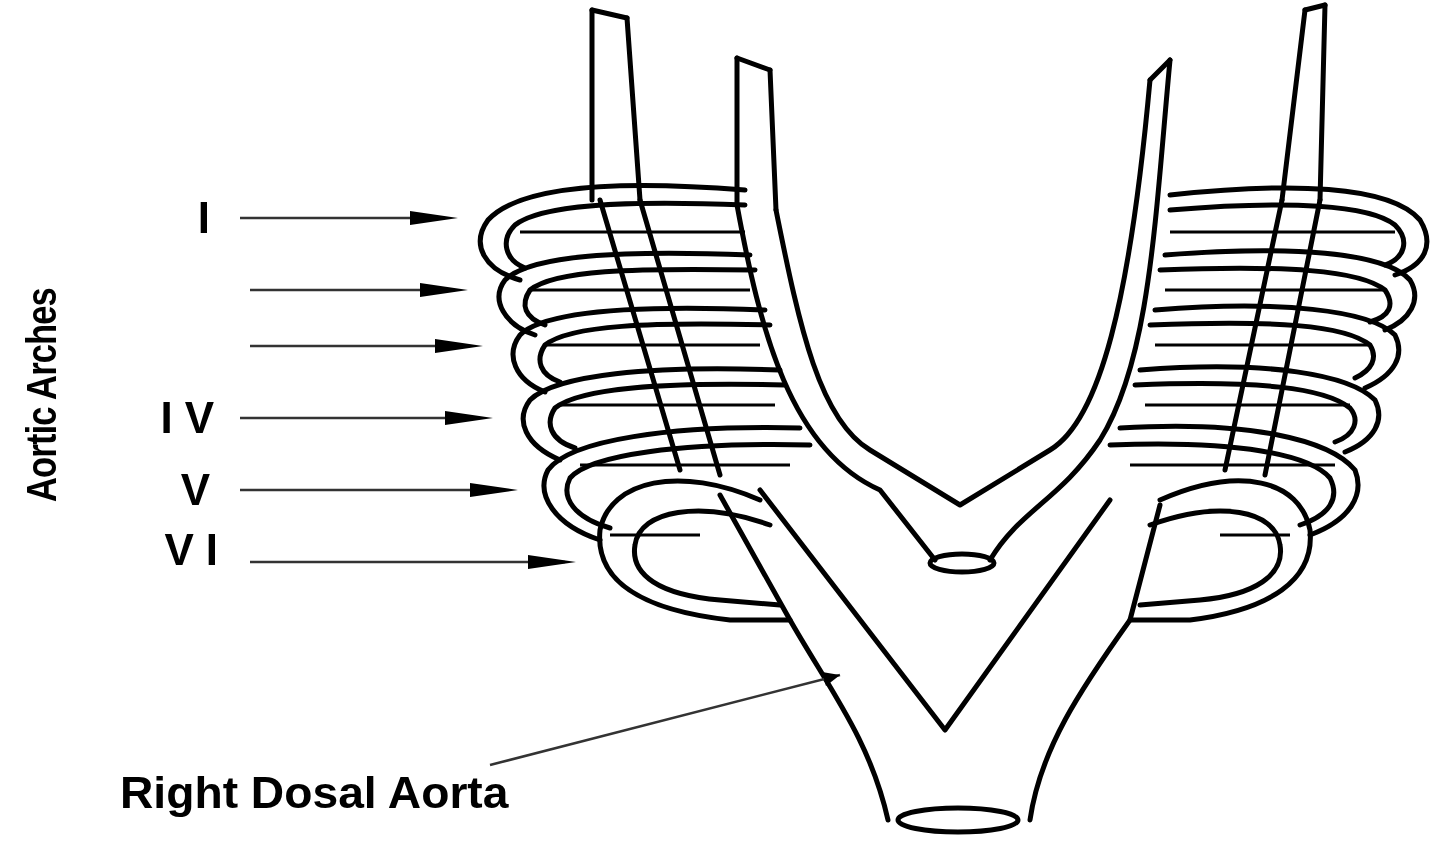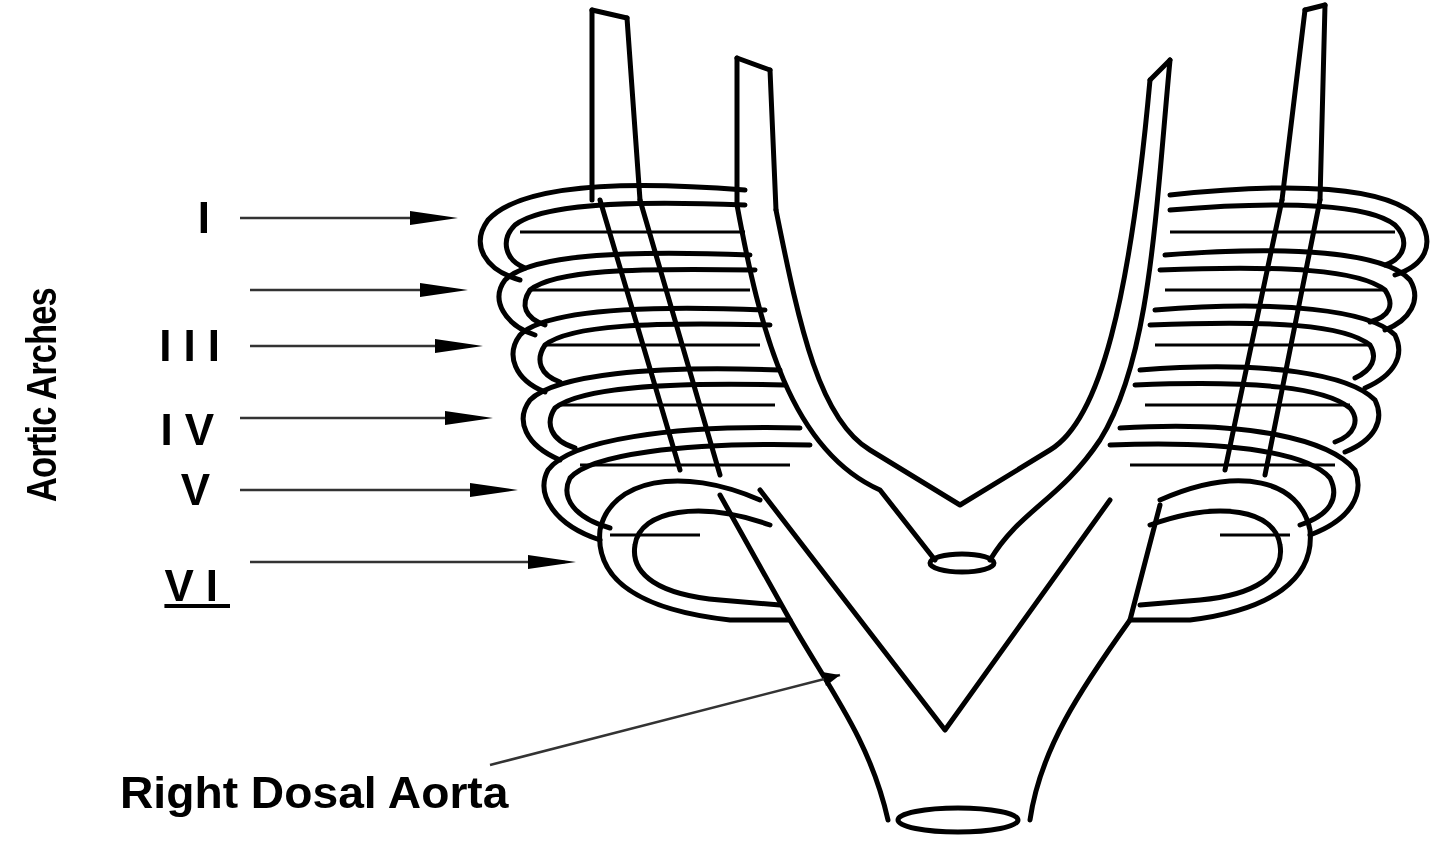--- a/index.html
+++ b/index.html
@@ -115,19 +115,18 @@
       <line class="ptr" x1="240" y1="490" x2="505" y2="490"></line>
         <path d="M470 483 L518 490 L470 497 Z" fill="#000"></path>
       <line class="ptr" x1="250" y1="562" x2="565" y2="562"></line>
         <path d="M528 555 L576 562 L528 569 Z" fill="#000"></path>
     </g>
   </svg>
 
   <div class="vlabel">Aortic Arches</div>
 
   <div class="numeral" style="left:82px; top:196px;">I</div>
-  <div class="numeral" style="left:92px; top:324px;">III</div>
-  <div class="numeral" style="left:86px; top:408px;">IV</div>
+  <div class="numeral" style="left:86px; top:396px;">IV</div>
   <div class="numeral" style="left:82px; top:468px;">V</div>
-  <div class="numeral" style="left:90px; top:564px;text-decoration:underline;">VI</div>
+  <div class="numeral" style="left:90px; top:528px;">VI</div>
 
   <div class="caption">Right Dosal Aorta</div>
 </div>
 
 </body></html>

